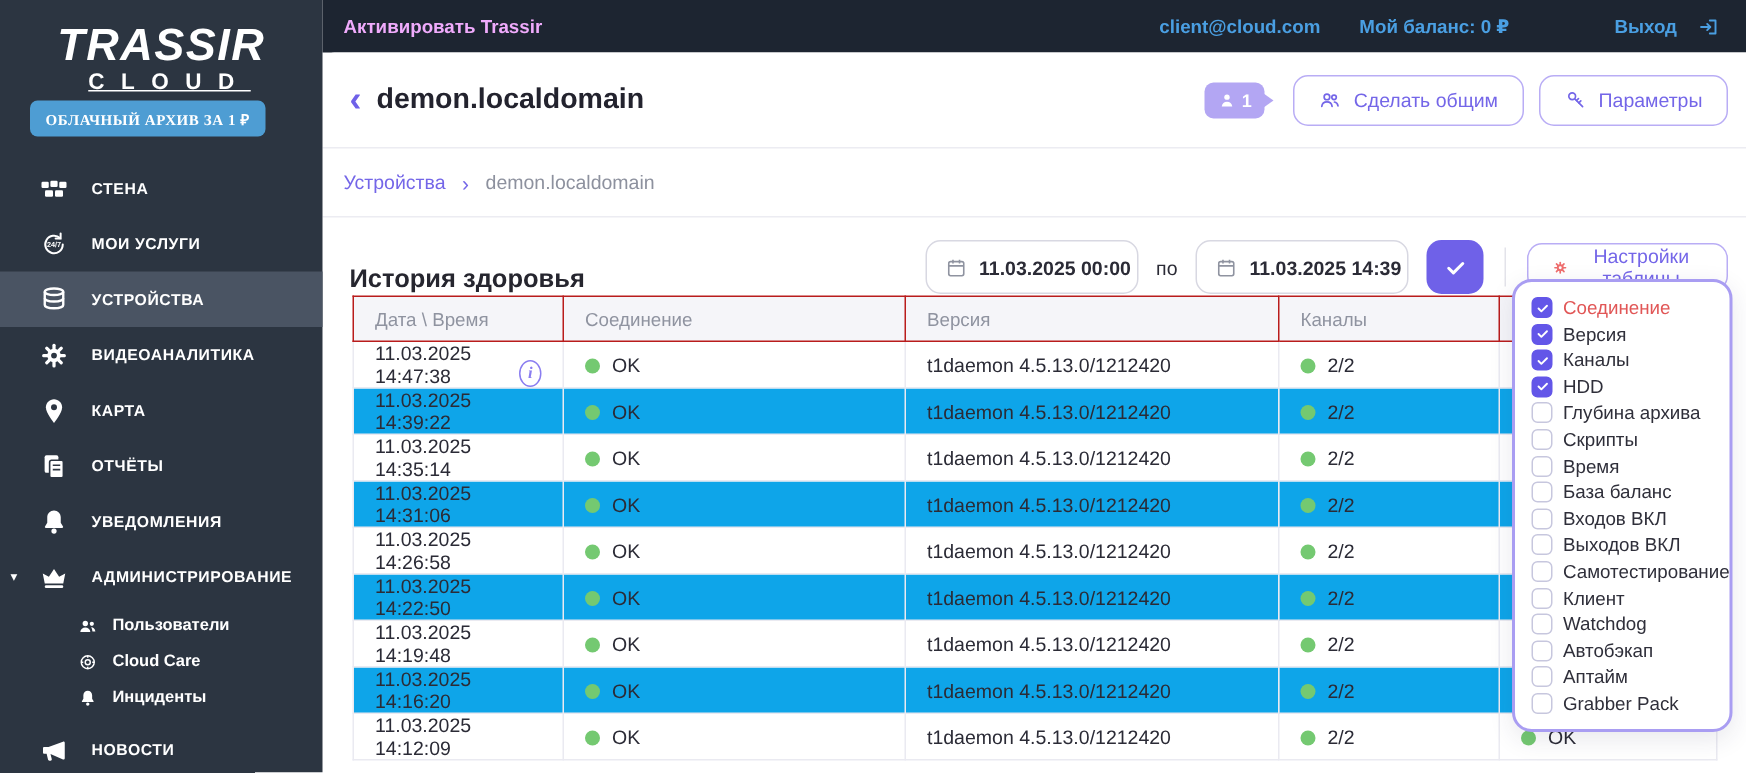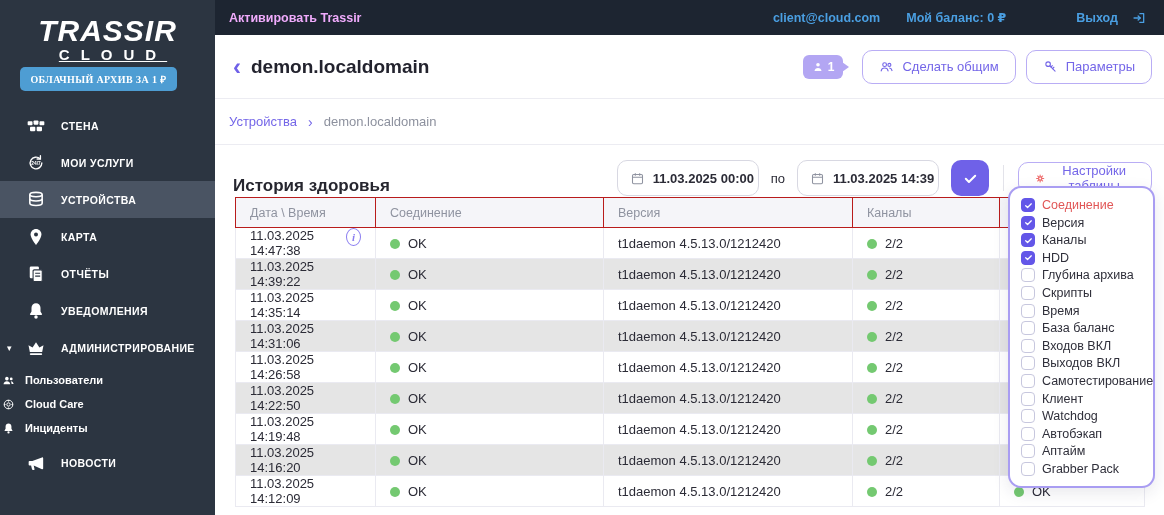--- a/index.html
+++ b/index.html
@@ -33,21 +33,21 @@
   .menu-item { position:relative; height:37px; display:flex; align-items:center;
     padding-left:24px; cursor:pointer; }
   .menu-item.active { background:#4a5463; }
   .menu-item .mi-icon { width:24px; height:20px; display:flex;
     align-items:center; justify-content:center; margin-right:13px; }
   .menu-item .mi-icon svg { width:20px; height:20px; }
   .menu-item .mi-label { font-size:10.5px; font-weight:bold; letter-spacing:.4px; }
   .menu-caret { position:absolute; left:7px; font-size:9px; color:#fff; }
   .submenu { padding:2px 0 4px; }
   .submenu-item { height:24px; display:flex; align-items:center;
-    cursor:pointer; }
+    padding-left:50px; cursor:pointer; }
   .submenu-item .mi-icon { width:16px; height:14px; margin-right:9px;
     display:flex; align-items:center; justify-content:center; }
   .submenu-item .mi-icon svg { width:13px; height:13px; }
   .submenu-item .mi-label { font-size:11px; font-weight:bold; }
 
   
   .main { position:absolute; left:215px; top:35px; right:0; bottom:0;
     background:#fff; border-top-left-radius:8px; }
   .page-header { height:64px; display:flex; align-items:center;
     padding:0 12px 0 18px; border-bottom:1px solid #ececf2; }
@@ -92,24 +92,24 @@
   .settings-btn svg { color:#ef6e6e; }
 
   
   .health-table { margin:1px 20px 0; width:909px; border-collapse:collapse;
     table-layout:fixed; }
   .health-table th { background:#f5f5f9; height:30px; font-size:12.5px;
     font-weight:400; color:#8f93a0; text-align:left; padding:0 14px;
     border:1px solid #b91c1c; }
   .health-table td { height:31px; font-size:13px; color:#2b2b36;
     padding:0 14px; border:1px solid #eaeaf1; background:#fff; }
-  .health-table tr.stripe td { background:#e5e5e5; }
+  .health-table tr.stripe td { background:#0ea5e9; }
   .dot { display:inline-block; width:10px; height:10px; border-radius:50%;
     background:#74c971; margin-right:8px; vertical-align:-1px; }
-  .cell-date { display:flex; align-items:flex-start; }
+  .cell-date { display:flex; align-items:flex-end; }
   .info-badge { margin-left:auto; width:18px; height:18px; border:1.5px solid #8a7df0;
     border-radius:50%; color:#8a7df0; font-size:11px; font-weight:bold;
     display:flex; align-items:center; justify-content:center; cursor:pointer;
     font-family:"Liberation Serif","DejaVu Serif",serif; font-style:italic; }
 
   
   .col-settings { position:absolute; left:1008px; top:186px; width:147px;
     height:302px; background:#fff; border:2px solid #a99df2; border-radius:13px;
     box-shadow:0 5px 16px rgba(40,40,80,.10); z-index:6;
     padding:9px 6px 9px 11px; display:flex; flex-direction:column;
@@ -162,20 +162,35 @@
         <span class="mi-icon">
           <svg viewBox="0 0 24 24">
             <g fill="none" stroke="#fff" stroke-width="1.9">
               <ellipse cx="12" cy="5.4" rx="7.4" ry="2.6"></ellipse>
               <path d="M4.6 5.4v5.2c0 1.5 3.3 2.6 7.4 2.6s7.4-1.1 7.4-2.6V5.4"></path>
               <path d="M4.6 10.6v5.4c0 1.5 3.3 2.6 7.4 2.6s7.4-1.1 7.4-2.6v-5.4"></path>
             </g>
           </svg>
         </span>
         <span class="mi-label">УСТРОЙСТВА</span>
+      </div>
+      <div class="menu-item">
+        <span class="mi-icon">
+          <svg viewBox="0 0 24 24">
+            <g fill="#fff">
+              <rect x="10.7" y="2.5" width="2.6" height="19" rx="1.2"></rect>
+              <rect x="10.7" y="2.5" width="2.6" height="19" rx="1.2" transform="rotate(45 12 12)"></rect>
+              <rect x="10.7" y="2.5" width="2.6" height="19" rx="1.2" transform="rotate(90 12 12)"></rect>
+              <rect x="10.7" y="2.5" width="2.6" height="19" rx="1.2" transform="rotate(135 12 12)"></rect>
+              <circle cx="12" cy="12" r="5.4"></circle>
+            </g>
+            <circle cx="12" cy="12" r="2.3" fill="#2c3541"></circle>
+          </svg>
+        </span>
+        <span class="mi-label">ВИДЕОАНАЛИТИКА</span>
       </div>
       <div class="menu-item">
         <span class="mi-icon">
           <svg viewBox="0 0 24 24">
             <path d="M12 2.5c-3.6 0-6.5 2.9-6.5 6.5 0 4.8 6.5 12.5 6.5 12.5S18.5 13.8 18.5 9c0-3.6-2.9-6.5-6.5-6.5z" fill="#fff"></path>
             <circle cx="12" cy="9" r="2.4" fill="#2c3541"></circle>
           </svg>
         </span>
         <span class="mi-label">КАРТА</span>
       </div>

